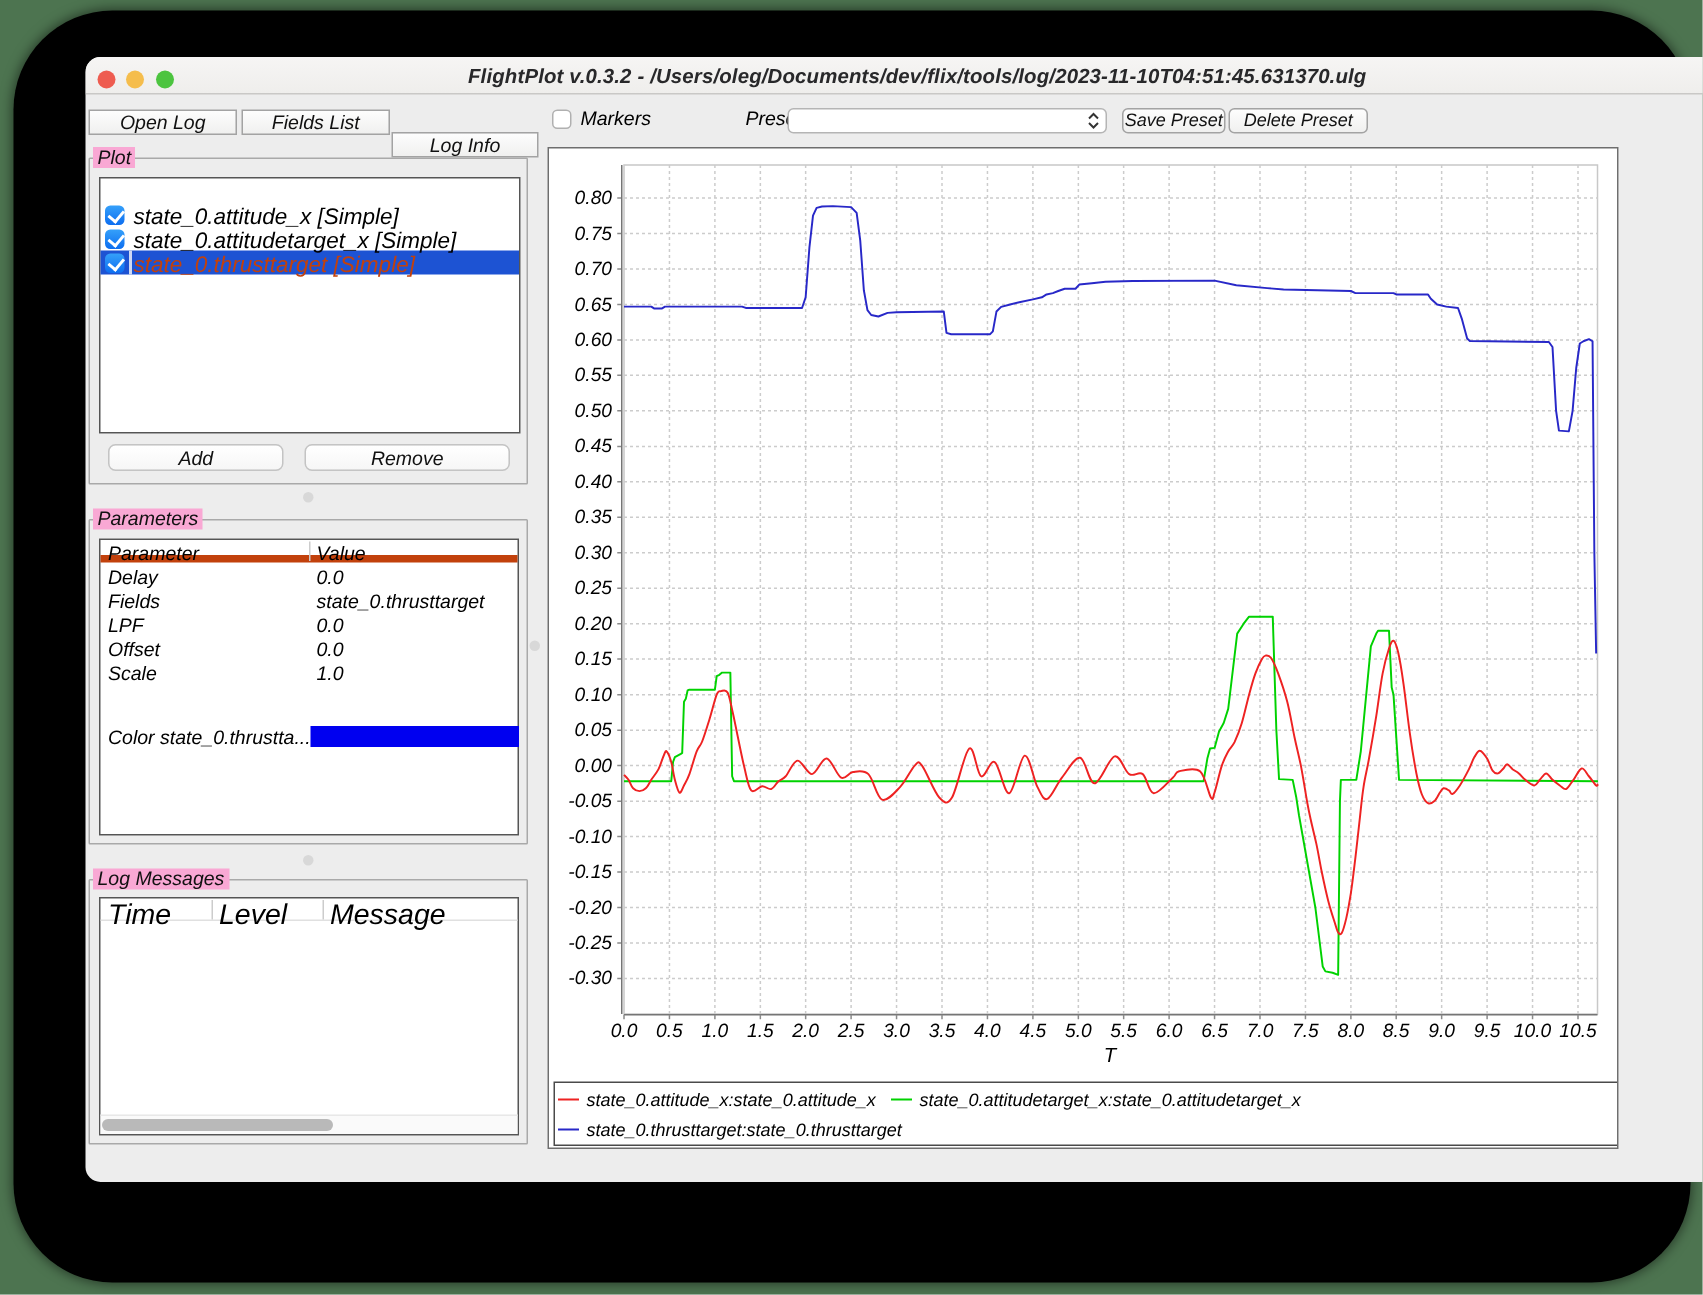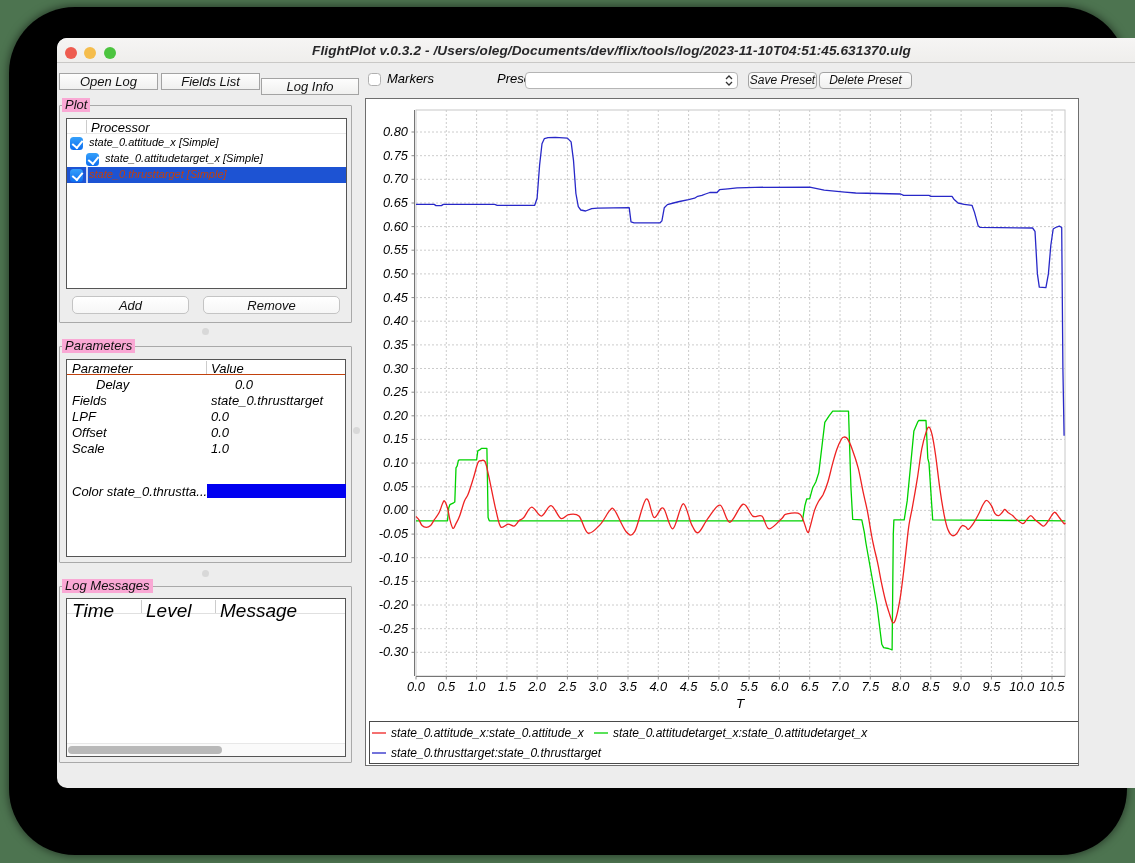--- a/index.html
+++ b/index.html
@@ -25,69 +25,65 @@
 <div class="window">
 
   <div class="titlebar"></div>
   <div class="tl r"></div>
     <div class="tl y"></div>
     <div class="tl g"></div>
   <div class="title">FlightPlot v.0.3.2 - /Users/oleg/Documents/dev/flix/tools/log/2023-11-10T04:51:45.631370.ulg</div>
 
   <div class="btn" style="left:2px; top:35px; width:99px;">Open Log</div>
   <div class="btn" style="left:104px; top:35px; width:99px;">Fields List</div>
-  <div class="btn" style="left:204px; top:40px; width:98px;">Log Info</div>
+  <div class="btn" style="left:204px; top:50px; width:98px;">Log Info</div>
   <div style="position:absolute; left:311px; top:35px; width:13px; height:13px; background:#fff; border:1px solid #b0b0b0; border-radius:3.5px;"></div>
   <div style="position:absolute; left:330px; top:33px; font-size:13px;">Markers</div>
   <div style="position:absolute; left:395px; top:33px; font-size:13px;margin-left:45px;">Preset:</div>
   <div style="position:absolute; left:468px; top:34px; width:213px; height:17px; background:#fff; border:1px solid #b5b5b5; border-radius:4px;">
     <svg width="10" height="13" style="position:absolute; right:3px; top:1px;">
       <path d="M2 5 L5 2 L8 5" fill="none" stroke="#333" stroke-width="1.3"></path>
       <path d="M2 8 L5 11 L8 8" fill="none" stroke="#333" stroke-width="1.3"></path>
     </svg>
   </div>
   <div class="btn rbtn" style="left:691px; top:34px; width:69px; font-size:12px;">Save Preset</div>
   <div class="btn rbtn" style="left:762px; top:34px; width:93px; font-size:12px;">Delete Preset</div>
 
   <div class="grp" style="left:2px; top:67px; width:293px; height:218px;"></div>
   <div class="grptitle" style="left:5px; top:60px;">Plot</div>
   <div class="whitebox" style="left:9px; top:80px; width:281px; height:171px; font-size:13px;">
-    <div style="position:absolute; left:0; top:0; width:100%; height:15px; border-bottom:1px solid #e8e8e8;">
-      <span style="position:absolute; left:24px; top:1px;">Processor</span>
-      <span style="position:absolute; left:19px; top:1px; width:1px; height:13px; background:#ccc;"></span>
-    </div>
     <div class="row" style="position:absolute; left:0; top:16px; width:100%; height:16px;">
         <span class="cb"></span>
         <span class="rowtext">state_0.attitude_x [Simple]</span>
       </div>
-    <div class="row" style="position:absolute; left:16px; top:32px; width:100%; height:16px;">
+    <div class="row" style="position:absolute; left:0; top:32px; width:100%; height:16px;">
         <span class="cb"></span>
         <span class="rowtext">state_0.attitudetarget_x [Simple]</span>
       </div>
     <div class="row sel" style="position:absolute; left:0; top:48px; width:100%; height:16px;">
         <span class="cb"></span>
         <span class="rowtext">state_0.thrusttarget [Simple]</span>
       </div>
   </div>
   <div class="btn" style="left:15px; top:258px; width:117px; height:18px; border-radius:5px; border-color:#c4c4c4; background:linear-gradient(#ffffff,#f6f6f6); line-height:17px;">Add</div>
   <div class="btn" style="left:146px; top:258px; width:137px; height:18px; border-radius:5px; border-color:#c4c4c4; background:linear-gradient(#ffffff,#f6f6f6); line-height:17px;">Remove</div>
 
   <div style="position:absolute; left:145px; top:290px; width:7px; height:7px; border-radius:50%; background:#d8d8d8;"></div>
   <div style="position:absolute; left:296px; top:389px; width:7px; height:7px; border-radius:50%; background:#d8d8d8;"></div>
   <div style="position:absolute; left:145px; top:532px; width:7px; height:7px; border-radius:50%; background:#d8d8d8;"></div>
 
   <div class="grp" style="left:2px; top:308px; width:293px; height:217px;"></div>
   <div class="grptitle" style="left:5px; top:301px;">Parameters</div>
   <div class="whitebox" style="left:9px; top:321px; width:280px; height:198px; font-size:13px;">
-    <div style="position:absolute; left:0; top:0; width:100%; height:15px; border-bottom:1px solid #c2410c;">
+    <div style="position:absolute; left:0; top:0; width:100%; height:15px; border-bottom:5px solid #c2410c;">
       <span style="position:absolute; left:5px; top:1px;">Parameter</span>
       <span style="position:absolute; left:139px; top:1px; width:1px; height:13px; background:#ccc;"></span>
       <span style="position:absolute; left:144px; top:1px;">Value</span>
     </div>
-    <div class="prow" style="top:16px;margin-left:24px;">
+    <div class="prow" style="top:16px;">
         <span class="pc1">Delay</span>
         <span class="pc2">0.0</span>
       </div>
     <div class="prow" style="top:32px;">
         <span class="pc1">Fields</span>
         <span class="pc2">state_0.thrusttarget</span>
       </div>
     <div class="prow" style="top:48px;">
         <span class="pc1">LPF</span>
         <span class="pc2">0.0</span>
@@ -183,21 +179,21 @@
 <line x1="7" y1="635" x2="21" y2="635" stroke="#ee2222" stroke-width="1.3"></line>
 <text x="26" y="639" font-size="12" fill="#000">state_0.attitude_x:state_0.attitude_x</text>
 <line x1="229" y1="635" x2="243" y2="635" stroke="#00d200" stroke-width="1.3"></line>
 <text x="248" y="639" font-size="12" fill="#000">state_0.attitudetarget_x:state_0.attitudetarget_x</text>
 <line x1="7" y1="655" x2="21" y2="655" stroke="#2828c8" stroke-width="1.3"></line>
 <text x="26" y="659" font-size="12" fill="#000">state_0.thrusttarget:state_0.thrusttarget</text>
     </svg>
   </div>
 </div>
 <style>
-.row { font-size:11px; }
+.row { font-size:15px; }
 .cb { position:absolute; left:3px; top:1.5px; width:13px; height:13px; border-radius:3.5px; background:linear-gradient(#35a0fa,#0d6ef0); z-index:2; }
 .cb::after { content:""; position:absolute; left:3.8px; top:1.4px; width:4.6px; height:8.2px; border:solid #fff; border-width:0 2px 2px 0; transform:rotate(40deg); }
 .rowtext { position:absolute; left:22px; top:1px; }
 .row.sel { color:#c2410c; }
 .row.sel::before { content:""; position:absolute; left:0; right:0; top:0; bottom:0; background:#1d53d3; z-index:0; }
 .row.sel::after { content:""; position:absolute; left:19px; top:0; bottom:0; width:1.5px; background:#cfd8f2; z-index:1; }
 .row.sel .rowtext { z-index:1; }
 .rowtext { z-index:1; }
 .row.sel .rowtext { left:22px; }
 .prow { position:absolute; left:0; width:100%; height:16px; }

